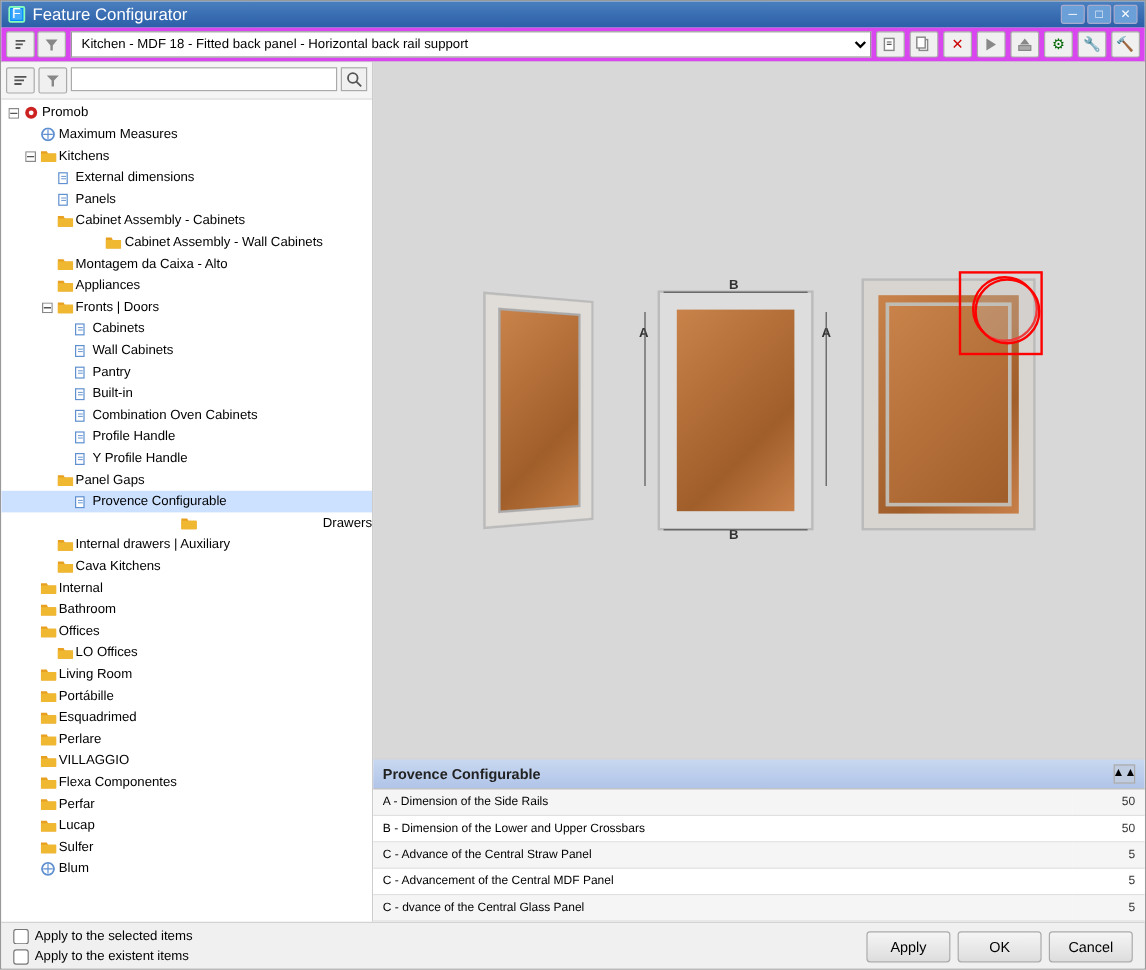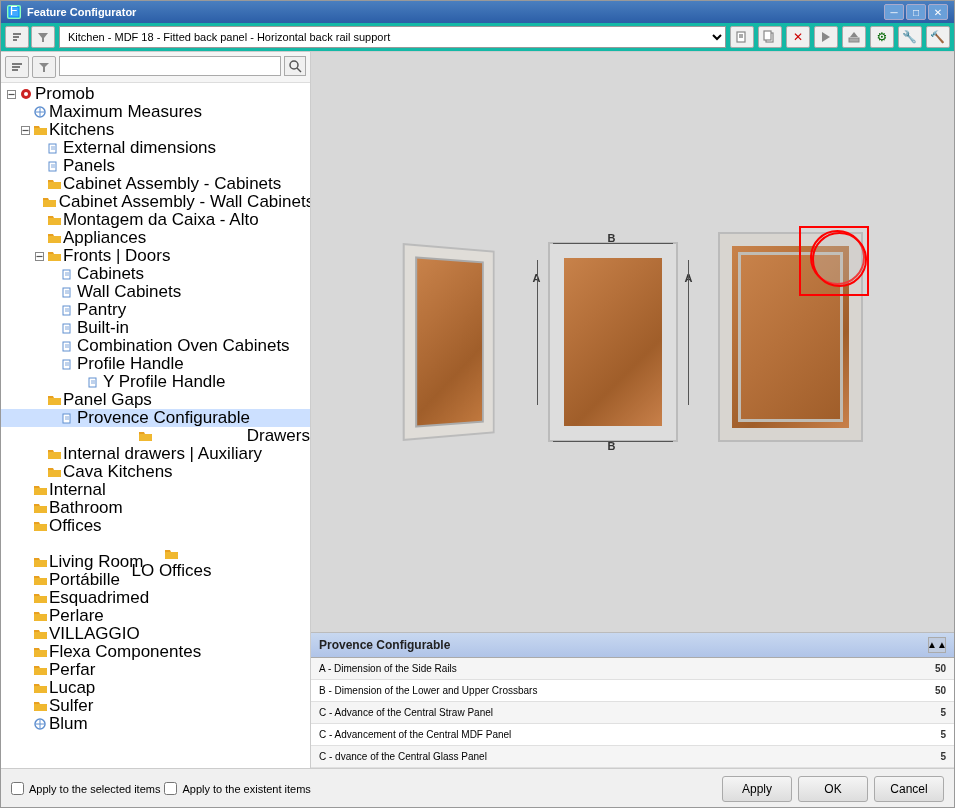--- a/index.html
+++ b/index.html
@@ -9,26 +9,26 @@
       background: linear-gradient(to bottom, #4a7fbf, #2b5ea7);
       color: white;
       height: 22px;
       display: flex;
       align-items: center;
       padding: 0 6px;
       justify-content: space-between;
     }
     .title-bar-left { display: flex; align-items: center; gap: 6px; }
     .title-bar-icon { width: 14px; height: 14px; background: #8fb; border-radius: 2px; display: flex; align-items: center; justify-content: center; font-size: 9px; }
-    .title-bar-title { font-size: 11px; font-weight: bold; }
+    .title-bar-title { font-size: 14px; font-weight: normal; }
     .title-bar-controls { display: flex; gap: 2px; }
     .title-bar-btn { width: 20px; height: 16px; background: #6a9fd8; border: 1px solid #aac; border-radius: 2px; display: flex; align-items: center; justify-content: center; font-size: 10px; cursor: pointer; color: white; }
 
     .toolbar {
-      background: #14b8a6;
+      background: #d946ef;
       border-bottom: 1px solid #ccc;
       padding: 3px 4px;
       display: flex;
       align-items: center;
       gap: 4px;
     }
     .toolbar-dropdown {
       flex: 1;
       height: 22px;
       border: 1px solid #999;
@@ -115,21 +115,21 @@
     .tree-icon {
       width: 14px;
       height: 14px;
       margin: 0 2px;
       flex-shrink: 0;
       display: flex;
       align-items: center;
       justify-content: center;
       font-size: 10px;
     }
-    .tree-label { font-size: 17px; }
+    .tree-label { font-size: 11px; }
 
     
     .right-panel {
       flex: 1;
       display: flex;
       flex-direction: column;
       background: #e8e8e8;
     }
     .preview-area {
       flex: 1;
@@ -172,36 +172,36 @@
     .properties-table tr:nth-child(odd) { background: #f5f5f5; }
     .properties-table tr:nth-child(even) { background: white; }
     .properties-table td {
       padding: 2px 8px;
       border-bottom: 1px solid #e0e0e0;
       font-size: 10px;
     }
     .properties-table td:last-child {
       text-align: right;
       color: #333;
-      font-weight: bold;
+      font-weight: normal;
       width: 60px;
     }
 
     
     .bottom-bar {
       height: 40px;
       background: #f0f0f0;
       border-top: 1px solid #ccc;
       display: flex;
       align-items: center;
       padding: 0 10px;
     }
     .bottom-left {
       display: flex;
-      flex-direction: row;
+      flex-direction: column;
       gap: 4px;
       flex: 1;
     }
     .checkbox-row {
       display: flex;
       align-items: center;
       gap: 5px;
     }
     .checkbox-label { font-size: 11px; }
     .bottom-buttons {
@@ -522,21 +522,21 @@
             </div>
             <div class="tree-icon">
               <svg width="12" height="12" viewBox="0 0 12 12">
                 <rect x="1" y="2" width="7" height="9" fill="white" stroke="#6090d0" stroke-width="1"></rect>
                 <line x1="3" y1="5" x2="7" y2="5" stroke="#6090d0" stroke-width="0.8"></line>
                 <line x1="3" y1="7" x2="7" y2="7" stroke="#6090d0" stroke-width="0.8"></line>
               </svg>
             </div>
             <span class="tree-label">Profile Handle</span>
           </div>
-          <div class="tree-item" style="padding-left: 46px; margin-left: 26px;">
+          <div class="tree-item" style="padding-left: 46px;">
             <div class="expand-btn">
               <svg width="9" height="9" viewBox="0 0 9 9"></svg>
             </div>
             <div class="tree-icon">
               <svg width="12" height="12" viewBox="0 0 12 12">
                 <rect x="1" y="2" width="7" height="9" fill="white" stroke="#6090d0" stroke-width="1"></rect>
                 <line x1="3" y1="5" x2="7" y2="5" stroke="#6090d0" stroke-width="0.8"></line>
                 <line x1="3" y1="7" x2="7" y2="7" stroke="#6090d0" stroke-width="0.8"></line>
               </svg>
             </div>
@@ -632,21 +632,21 @@
               <svg width="9" height="9" viewBox="0 0 9 9"></svg>
             </div>
             <div class="tree-icon">
               <svg width="13" height="11" viewBox="0 0 13 11">
                 <path d="M0,2 L0,10 L13,10 L13,3 L6,3 L5,1 L0,1 Z" fill="#e8a020"></path>
                 <rect x="0" y="3" width="13" height="7" fill="#f0b830" rx="1"></rect>
               </svg>
             </div>
             <span class="tree-label">Offices</span>
           </div>
-          <div class="tree-item" style="padding-left: 32px; flex-direction: column;">
+          <div class="tree-item" style="padding-left: 32px;">
             <div class="expand-btn">
               <svg width="9" height="9" viewBox="0 0 9 9"></svg>
             </div>
             <div class="tree-icon">
               <svg width="13" height="11" viewBox="0 0 13 11">
                 <path d="M0,2 L0,10 L13,10 L13,3 L6,3 L5,1 L0,1 Z" fill="#e8a020"></path>
                 <rect x="0" y="3" width="13" height="7" fill="#f0b830" rx="1"></rect>
               </svg>
             </div>
             <span class="tree-label">LO Offices</span>

